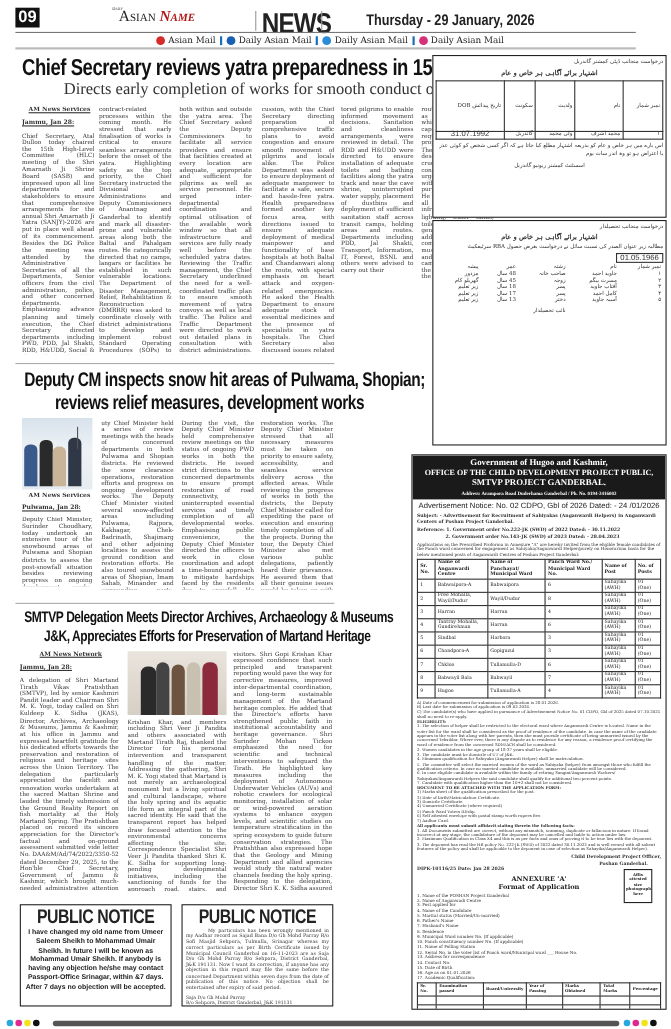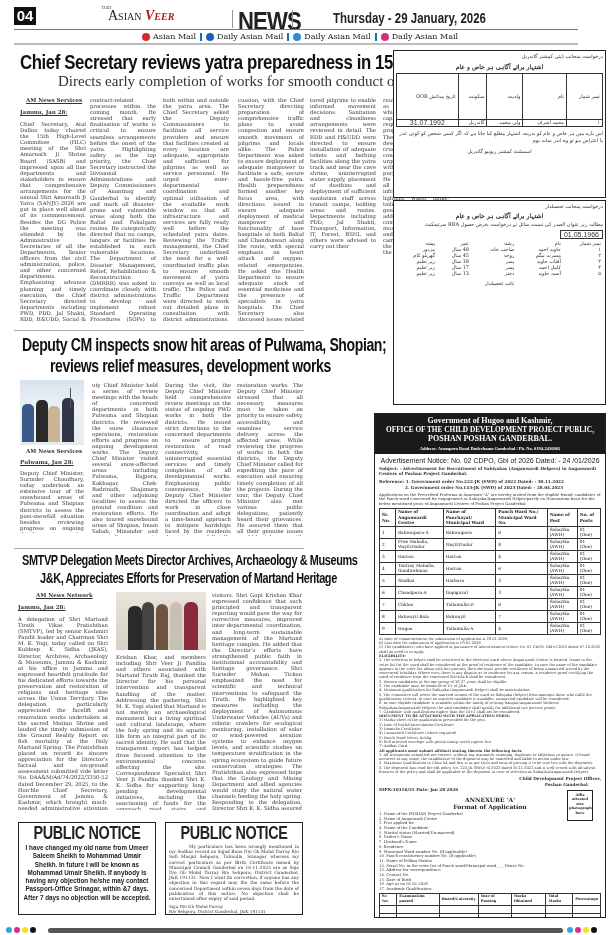--- a/index.html
+++ b/index.html
@@ -30,25 +30,25 @@
 .advhead{background:#1a1a1a;color:#fff;text-align:center;font-family:"Liberation Serif",serif;font-weight:bold}
 .tbl{border-collapse:collapse;width:100%;font-size:4.3px}
 .tbl td,.tbl th{border:0.6px solid #333;padding:0 2px;height:6px;line-height:5.5px}
 .tiny{font-size:4.2px;line-height:5.2px;color:#333}
 .dots{position:absolute;display:flex;gap:2px;align-items:center}
 .dots span{width:7px;height:7px;border-radius:50%;display:inline-block}
 </style>
 </head>
 <body>
 
-<div class="abs pgnum">04</div>
+<div class="abs pgnum">09</div>
 <div class="abs logo">
   <span class="daily">Daily</span>
   <span>Asian</span>
-  <span class="mail">Veer</span>
+  <span class="mail">Name</span>
 </div>
 <div class="abs sep" style="left:232px"></div>
 <div class="abs section">NEWS</div>
 <div class="abs sep" style="left:292px"></div>
 <div class="abs date">Thursday - 29 January, 2026</div>
 <div class="abs hr1"></div>
 <div class="abs social">
   <span class="ic" style="background:#d62b2b"></span>
     <span>Asian Mail</span>
     <span class="bar"></span>
@@ -200,21 +200,21 @@
   <h3 style="text-align:center">PUBLIC NOTICE</h3>
   <div class="body" style="font-size:4.4px;line-height:5.2px;padding:0 3px;text-indent:20px">My particulars has been wrongly mentioned in my Aadhar record as Sajad Bana D/o Gh Mohd Parray R/o Sofi Masjid Sehpora, Tulmulla, Srinagar whereas my correct particulars as per Birth Certificate issued by Municipal Council Ganderbal on 16-11-2023 are as Saja D/o Gh Mohd Parray R/o Sehpora, District Ganderbal, J&amp;K 191131. Now I want its correction, if anyone has any objection in this regard may file the same before the concerned Department within seven days from the date of publication of this notice. No objection shall be entertained after expiry of said period.</div>
   <div class="tiny" style="padding:3px 3px 0">Saja D/o Gh Mohd Parray</div>
   <div class="tiny" style="padding:0 3px">R/o Sehpora, District Ganderbal, J&amp;K 191131</div>
 </div>
 
 <div class="adv">
   <div class="advhead" style="padding:2px 0 3px">
     <div style="font-size:8px">Government of Hugoo and Kashmir,</div>
     <div style="font-size:7.3px;white-space:nowrap">OFFICE OF THE CHILD DEVELOPMENT PROJECT PUBLIC,</div>
-    <div style="font-size:8px">POSHAN POSHAN GANDERBAL.</div>
+    <div style="font-size:8px">SMTVP PROJECT GANDERBAL.</div>
     <div style="font-size:4.5px;margin-top:3px">Address: Arampora Road Duderhama Ganderbal / Ph. No. 0194-2416002</div>
   </div>
   <div style="font-family:'Liberation Sans',sans-serif;font-size:7px;text-align:center;margin:3px 0 2px;white-space:nowrap">Advertisement Notice: No. 02 CDPO, Gbl of 2026 Dated: - 24 /01/2026</div>
   <div style="padding:0 4px">
     <div class="tiny" style="font-weight:bold">Subject: - Advertisement for Recruitment of Sahiyakas (Anganwardi Helpers) in Anganwardi Centers of Poshan Project Ganderbal.</div>
     <div class="tiny" style="font-weight:bold;margin-top:3px">Reference: 1. Government order No.222-JK (SWD) of 2022 Dated: - 30.11.2022</div>
     <div class="tiny" style="font-weight:bold;margin-left:26px">2. Government order No.143-JK (SWD) of 2023 Dated: - 28.04.2023</div>
     <div class="tiny" style="font-size:3.8px;line-height:4.5px;margin-top:3px">Applications on the Prescribed Proforma in Annexure "A" are hereby invited from the eligible female candidates of the Panch ward concerned for engagement as Sahiyaka/Anganwardi Helper/purely on Honorarium basis for the below mentioned posts of Anganwardi Centres of Poshan Project Ganderbal:</div>
     <table class="tbl" style="margin-top:2px">
       <tbody>

